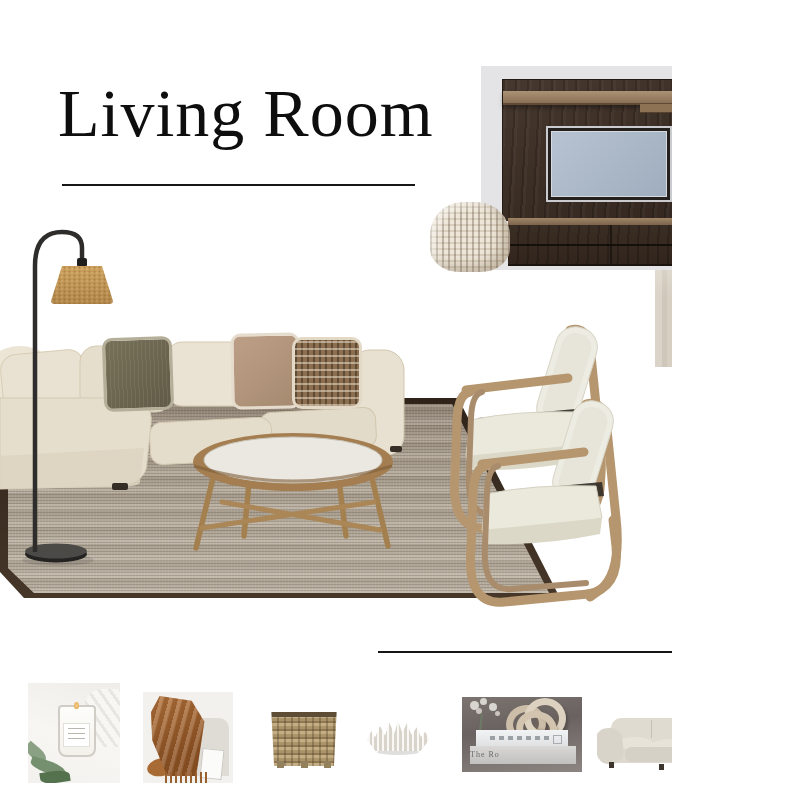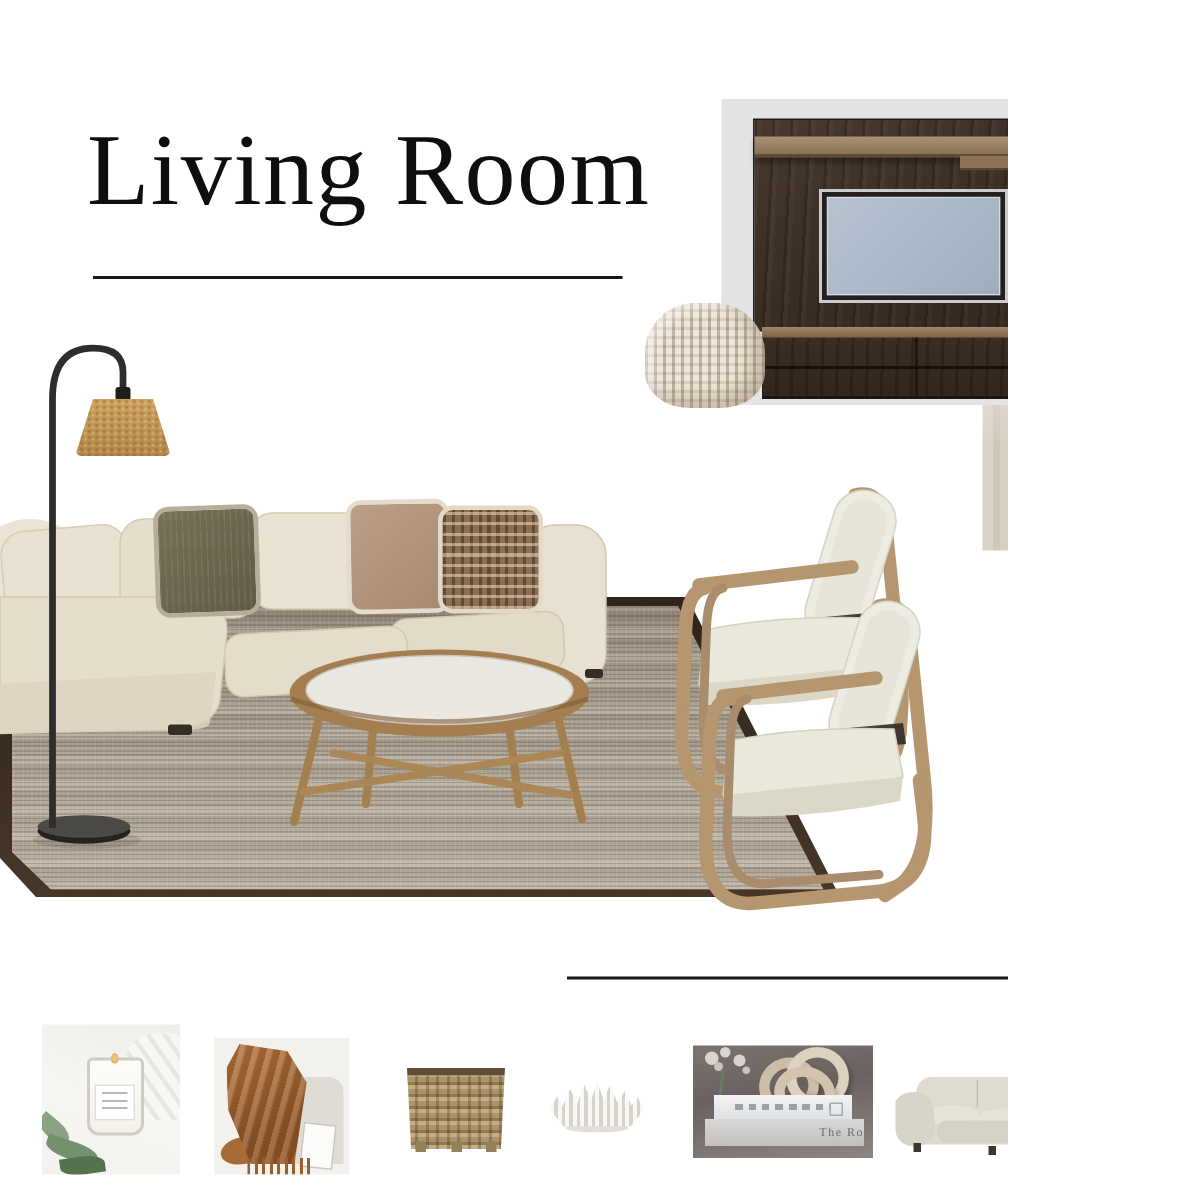--- a/index.html
+++ b/index.html
@@ -140,21 +140,21 @@
   .flower-dot{border-radius:50%;background:#d8d4cf;}
   .fd1{left:8px;top:4px;width:9px;height:9px;} .fd2{left:18px;top:1px;width:7px;height:7px;}
   .fd3{left:27px;top:6px;width:8px;height:8px;} .fd4{left:14px;top:11px;width:6px;height:6px;background:#c9c4be;}
   .fd5{left:33px;top:14px;width:5px;height:5px;background:#c9c4be;}
   .stem{left:18px;top:16px;width:2px;height:18px;background:#6d7a64;transform:rotate(6deg);}
   .book1{left:14px;top:33px;width:92px;height:16px;background:linear-gradient(#f2f3f4,#dfe1e2);}
   .book1-bars{left:14px;top:6px;width:64px;height:4px;
       background:repeating-linear-gradient(90deg,#9aa0a4 0 5px,transparent 5px 9px);}
   .book1-logo{right:6px;top:5px;width:7px;height:7px;border:1px solid #a7acaf;}
   .book2{left:8px;top:49px;width:106px;height:18px;background:linear-gradient(#d9d8d6,#c2c0be);
-      color:#6b6b6b;font-size:8px;letter-spacing:1px;text-align:right;line-height:18px;
+      color:#6b6b6b;font-size:8px;letter-spacing:1px;text-align:left;line-height:18px;
       font-family:"Liberation Serif",serif;}
   .ring{border-radius:50%;border:7px solid #d6c9b6;
       box-shadow:2px 3px 3px rgba(40,35,30,.35), inset -2px -2px 3px rgba(120,100,80,.45);}
   .ring1{left:44px;top:8px;width:26px;height:24px;transform:rotate(-15deg);border-color:#cbbda8;}
   .ring2{left:62px;top:1px;width:28px;height:27px;border-color:#ddd2c0;}
   .ring3{left:54px;top:14px;width:27px;height:22px;transform:rotate(12deg);border-color:#d2c4ae;}
 
   .thumb-sectional{left:597px;top:713px;width:190px;height:58px;background:transparent;}
   .s-dotted{background-image:radial-gradient(rgba(120,110,95,.30) 1px, transparent 1px);background-size:4px 4px;}
   .s-base{left:2px;top:18px;width:186px;height:32px;background:#ded9cf;border-radius:12px;}

